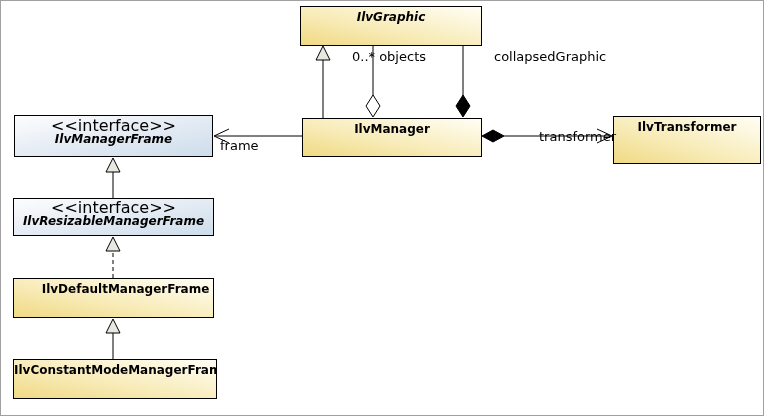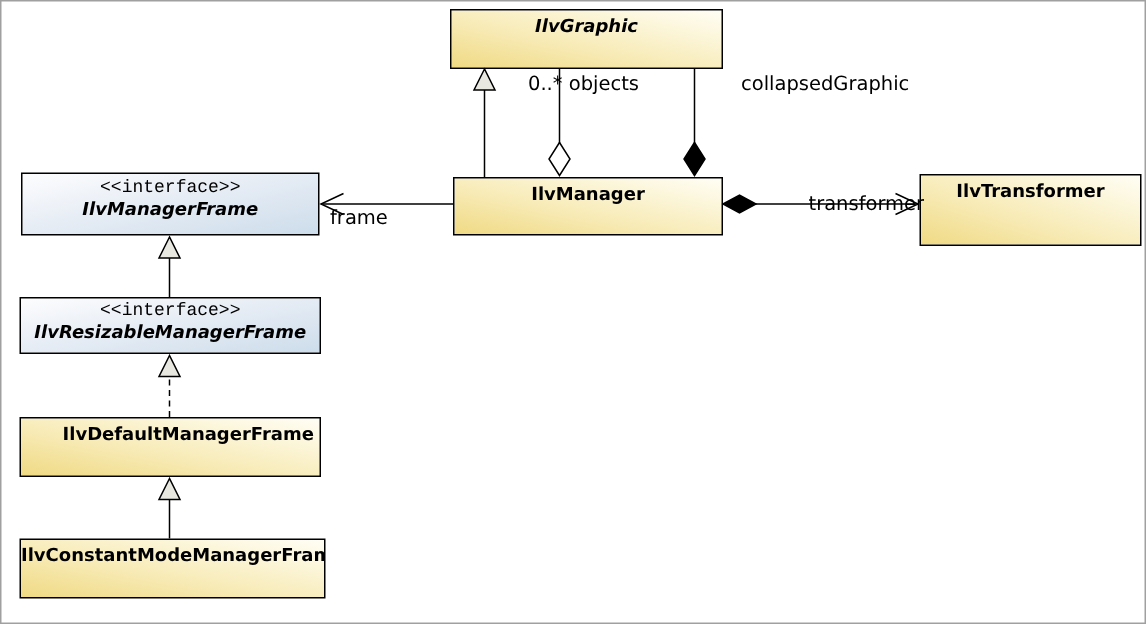--- a/index.html
+++ b/index.html
@@ -27,24 +27,23 @@
     padding-top: 3px;
     overflow: hidden;
   }
   .node.yellow {
     background: linear-gradient(to top right, #f0da84 0%, #f8ecba 45%, #fffef5 100%);
   }
   .node.blue {
     background: linear-gradient(to bottom right, #fdfdfe 0%, #e7edf5 45%, #cdddeb 100%);
   }
   .stereotype {
-    font-size: 12px;
+    font-size: 16px;
     line-height: 13px;
     color: #000000;
-    font-family: Liberation Mono, monospace;
   }
   .title {
     font-size: 12px;
     font-weight: bold;
     line-height: 15px;
     color: #000000;
     white-space: nowrap;
   }
   .title.italic { font-style: italic; }
   .edge-label {

